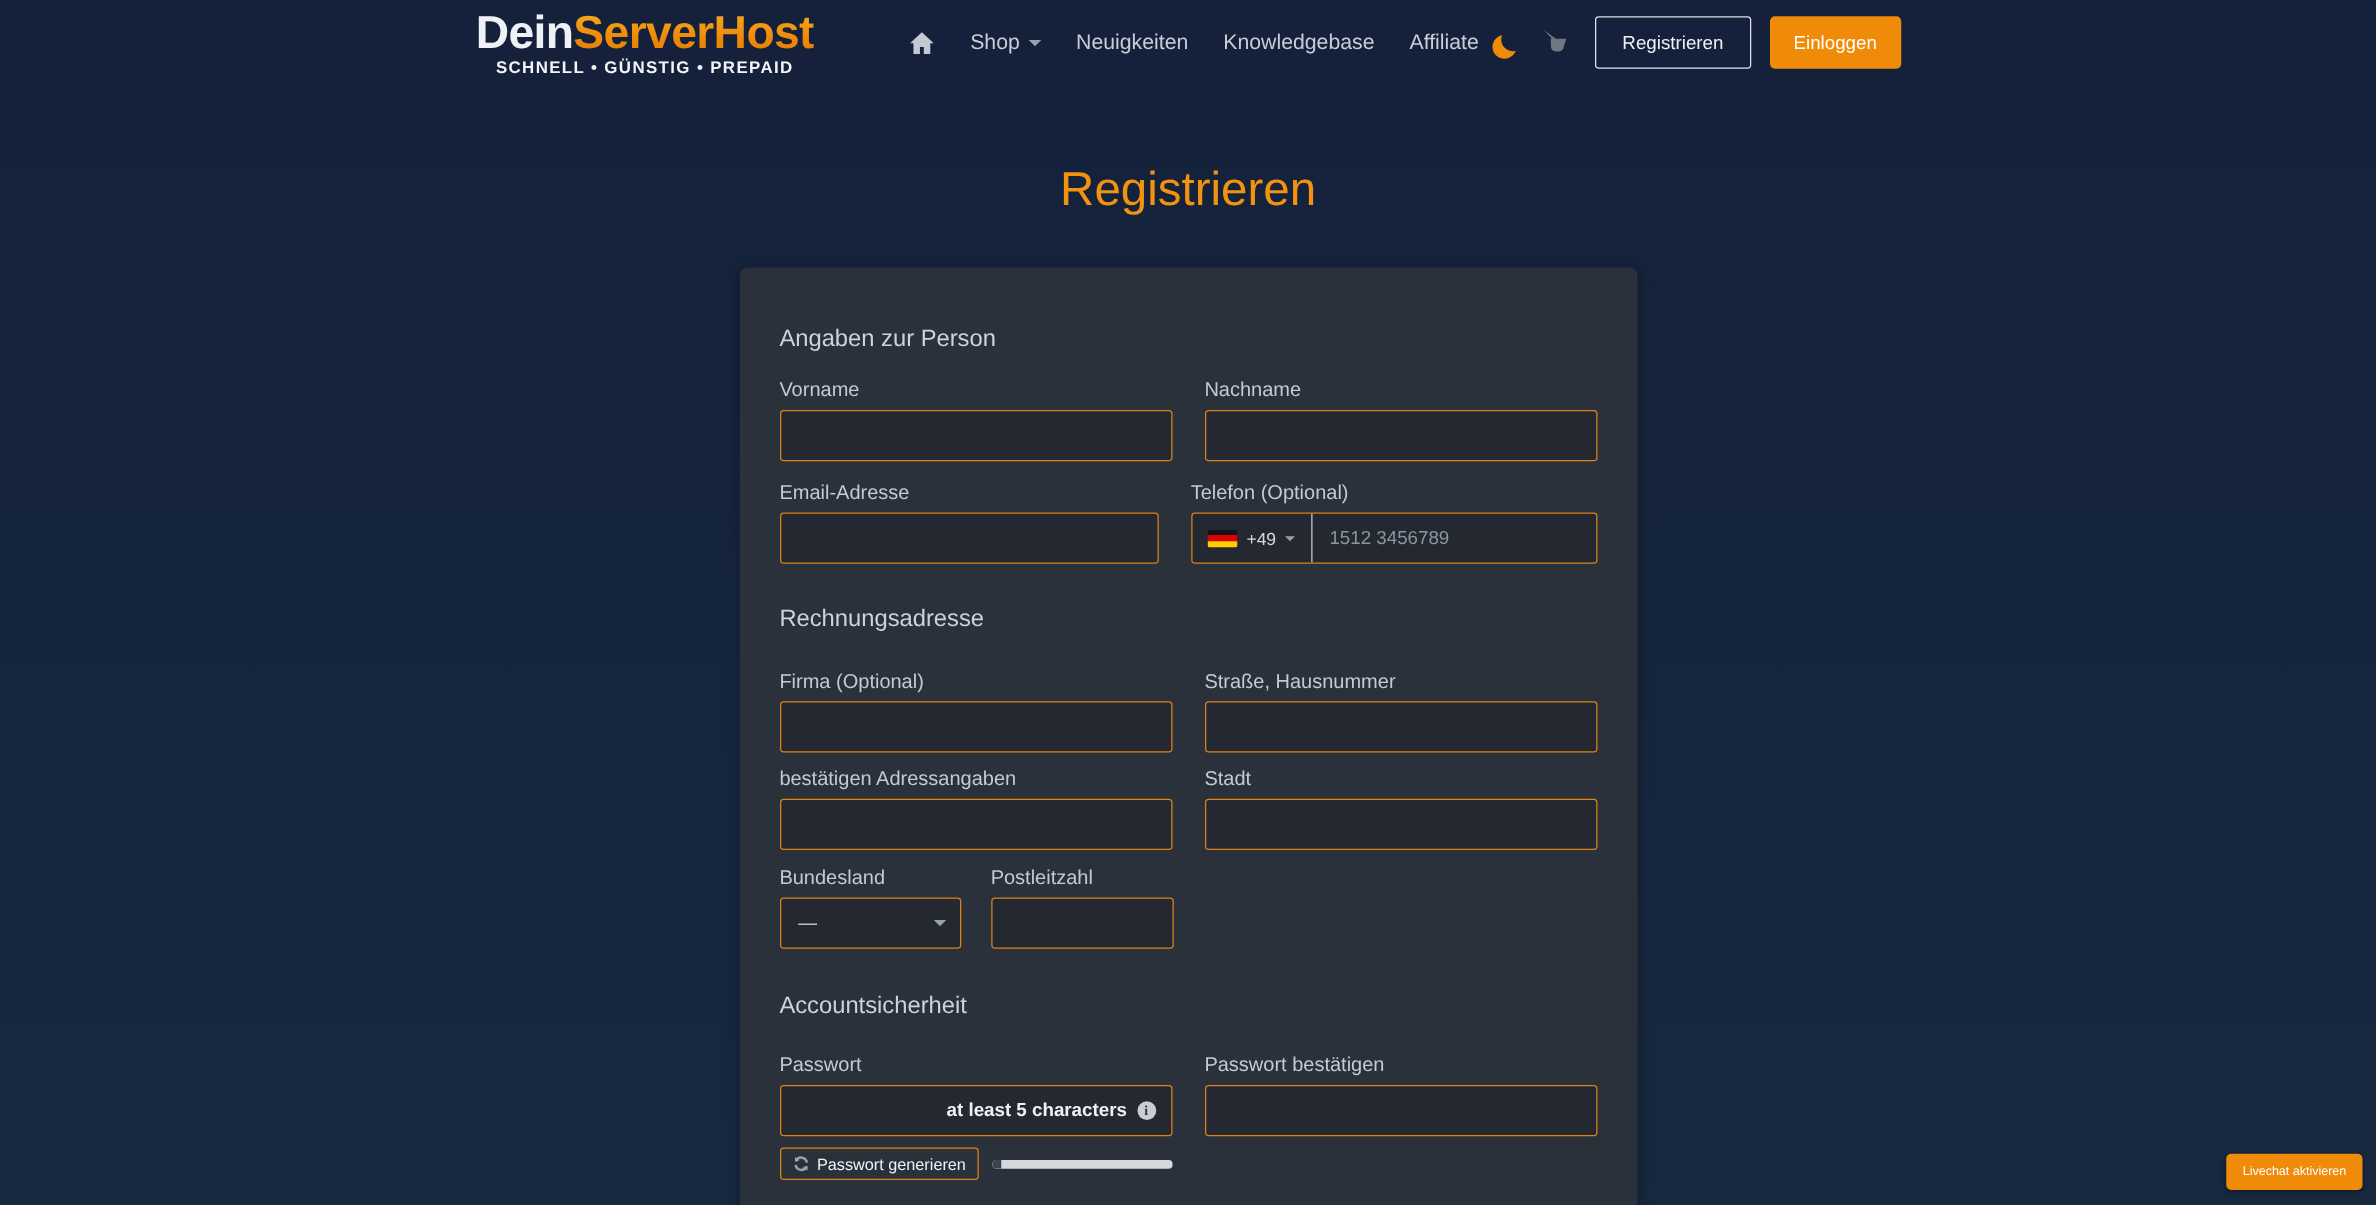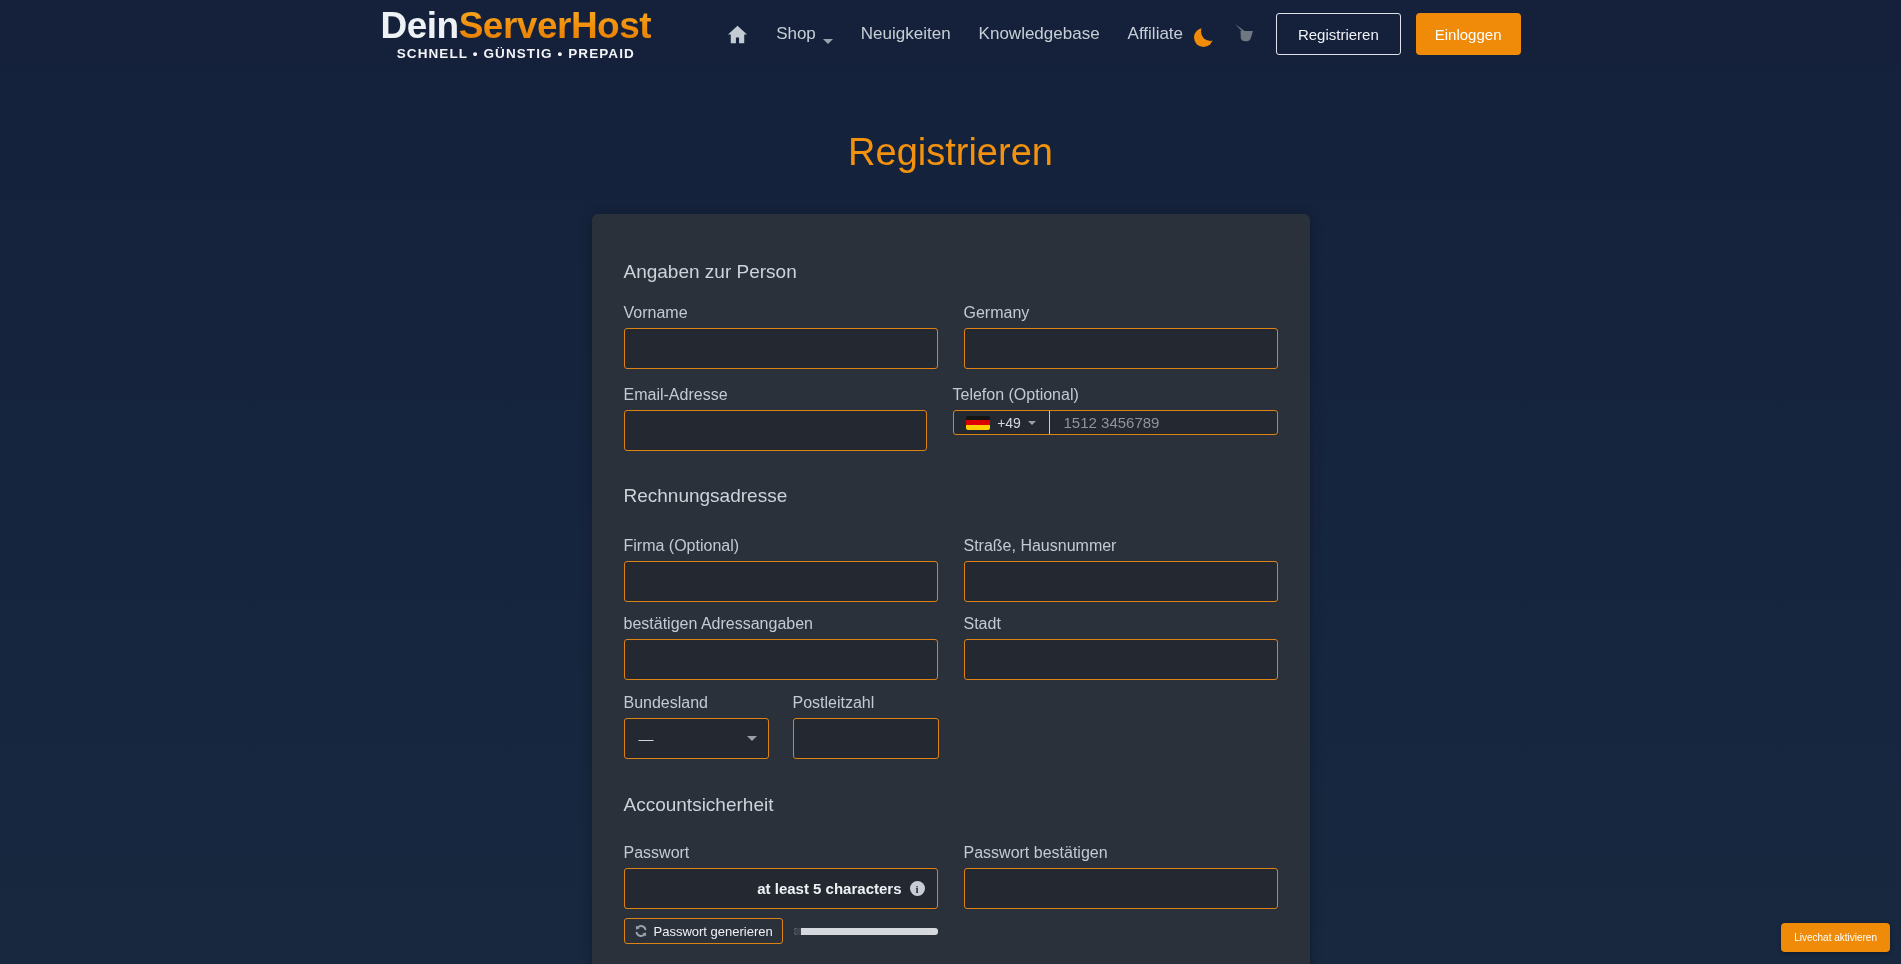--- a/index.html
+++ b/index.html
@@ -13,21 +13,21 @@
   
   .navbar { height:68px; background:#15213a; }
   .nav-container { width:1140px; height:100%; margin:0 auto; display:flex; align-items:center; }
   .brand { display:flex; flex-direction:column; align-items:center; cursor:pointer; }
   .brand-line { font-size:37px; font-weight:bold; line-height:38px; letter-spacing:-0.5px; white-space:nowrap; }
   .brand-primary { color:#eef1f5; }
   .brand-secondary { background:linear-gradient(180deg,#f8ae22 0%,#ef8b09 60%,#e07c06 100%);
     -webkit-background-clip:text; background-clip:text; color:transparent; }
   .brand-tagline { font-size:13.5px; font-weight:bold; color:#f2f4f7; letter-spacing:1.1px; margin-top:1px; white-space:nowrap; }
   .nav-menu { display:flex; align-items:center; gap:28px; margin-left:76px; }
-  .nav-link { font-size:17px; color:#c7ced6; cursor:pointer; display:flex; align-items:flex-end; gap:7px; white-space:nowrap; }
+  .nav-link { font-size:17px; color:#c7ced6; cursor:pointer; display:flex; align-items:center; gap:7px; white-space:nowrap; }
   .home-icon svg { display:block; }
   .caret { width:0; height:0; border-left:5px solid transparent; border-right:5px solid transparent; border-top:5px solid #9aa3ad; display:inline-block; }
   .nav-right { margin-left:auto; display:flex; align-items:center; }
   .moon-wrap { width:26px; height:26px; position:relative; margin-right:14px; cursor:pointer; }
   .moon { position:absolute; left:9px; top:1px; width:19px; height:19px; border-radius:50%; box-shadow:-7px 6px 0 0 #ef8b09; }
   .hand-wrap { margin-right:18px; cursor:pointer; display:flex; align-items:center; }
   .btn-outline {
     height:42px; padding:0 21px; background:transparent; border:1px solid #dfe3e9; border-radius:3px;
     color:#eef1f5; font-size:15px; font-family:inherit; cursor:pointer; margin-right:15px;
   }
@@ -50,21 +50,21 @@
   .row-3col { grid-template-columns:145px 146px 1fr; column-gap:24px; }
   .mt-r1 { margin-top:20px; } .mt-r2 { margin-top:16px; } .mt-r3 { margin-top:29px; }
   .mt-r4 { margin-top:12px; } .mt-r5 { margin-top:13px; } .mt-r6 { margin-top:27px; } .mt-r7 { margin-top:9px; }
   .field-label { display:block; font-size:16px; line-height:19px; color:#c3cad3; margin-bottom:6px; }
   .text-input {
     width:100%; height:41px; background:#242931; border:1.5px solid #dd8315; border-radius:3px;
     color:#e6e9ed; font-size:15px; font-family:inherit; padding:0 12px; outline:none;
   }
   .text-input::placeholder { color:#8d949e; opacity:1; }
   
-  .phone-group { display:flex; height:25px; border:1.5px solid #dd8315; border-radius:3px; background:#242931; overflow:hidden; }
+  .phone-group { display:flex; height:41px; border:1.5px solid #dd8315; border-radius:3px; background:#242931; overflow:hidden; }
   .phone-cc { width:95px; display:flex; align-items:center; justify-content:center; gap:7px; cursor:pointer; flex:none; }
   .flag-de { width:24px; height:14px; border-radius:2px; overflow:hidden; display:flex; flex-direction:column; flex:none; }
   .flag-de div { flex:1; }
   .flag-black { background:#141414; } .flag-red { background:#dd0000; } .flag-gold { background:#ffce00; }
   .cc-code { font-size:14px; color:#d6dae0; }
   .cc-caret { border-left:4px solid transparent; border-right:4px solid transparent; border-top:4px solid #98a0aa; }
   .phone-input { flex:1; height:100%; background:transparent; border:none; border-left:1px solid #c6ccd3; border-radius:0;
     color:#e6e9ed; font-size:15px; font-family:inherit; padding:0 14px; outline:none; }
   .phone-input::placeholder { color:#8d949e; opacity:1; }
   
@@ -148,21 +148,21 @@
   <section class="card">
 
     <h2 class="section-heading sh-1">Angaben zur Person</h2>
 
     <div class="form-row mt-r1">
       <div>
         <label class="field-label">Vorname</label>
         <input class="text-input" type="text" style="">
       </div>
       <div>
-        <label class="field-label">Germany</label>
+        <label class="field-label">Nachname</label>
         <input class="text-input" type="text" style="">
       </div>
     </div>
 
     <div class="form-row mt-r2">
       <div>
         <label class="field-label">Email-Adresse</label>
         <input class="text-input" type="text" style="">
       </div>
       <div>

